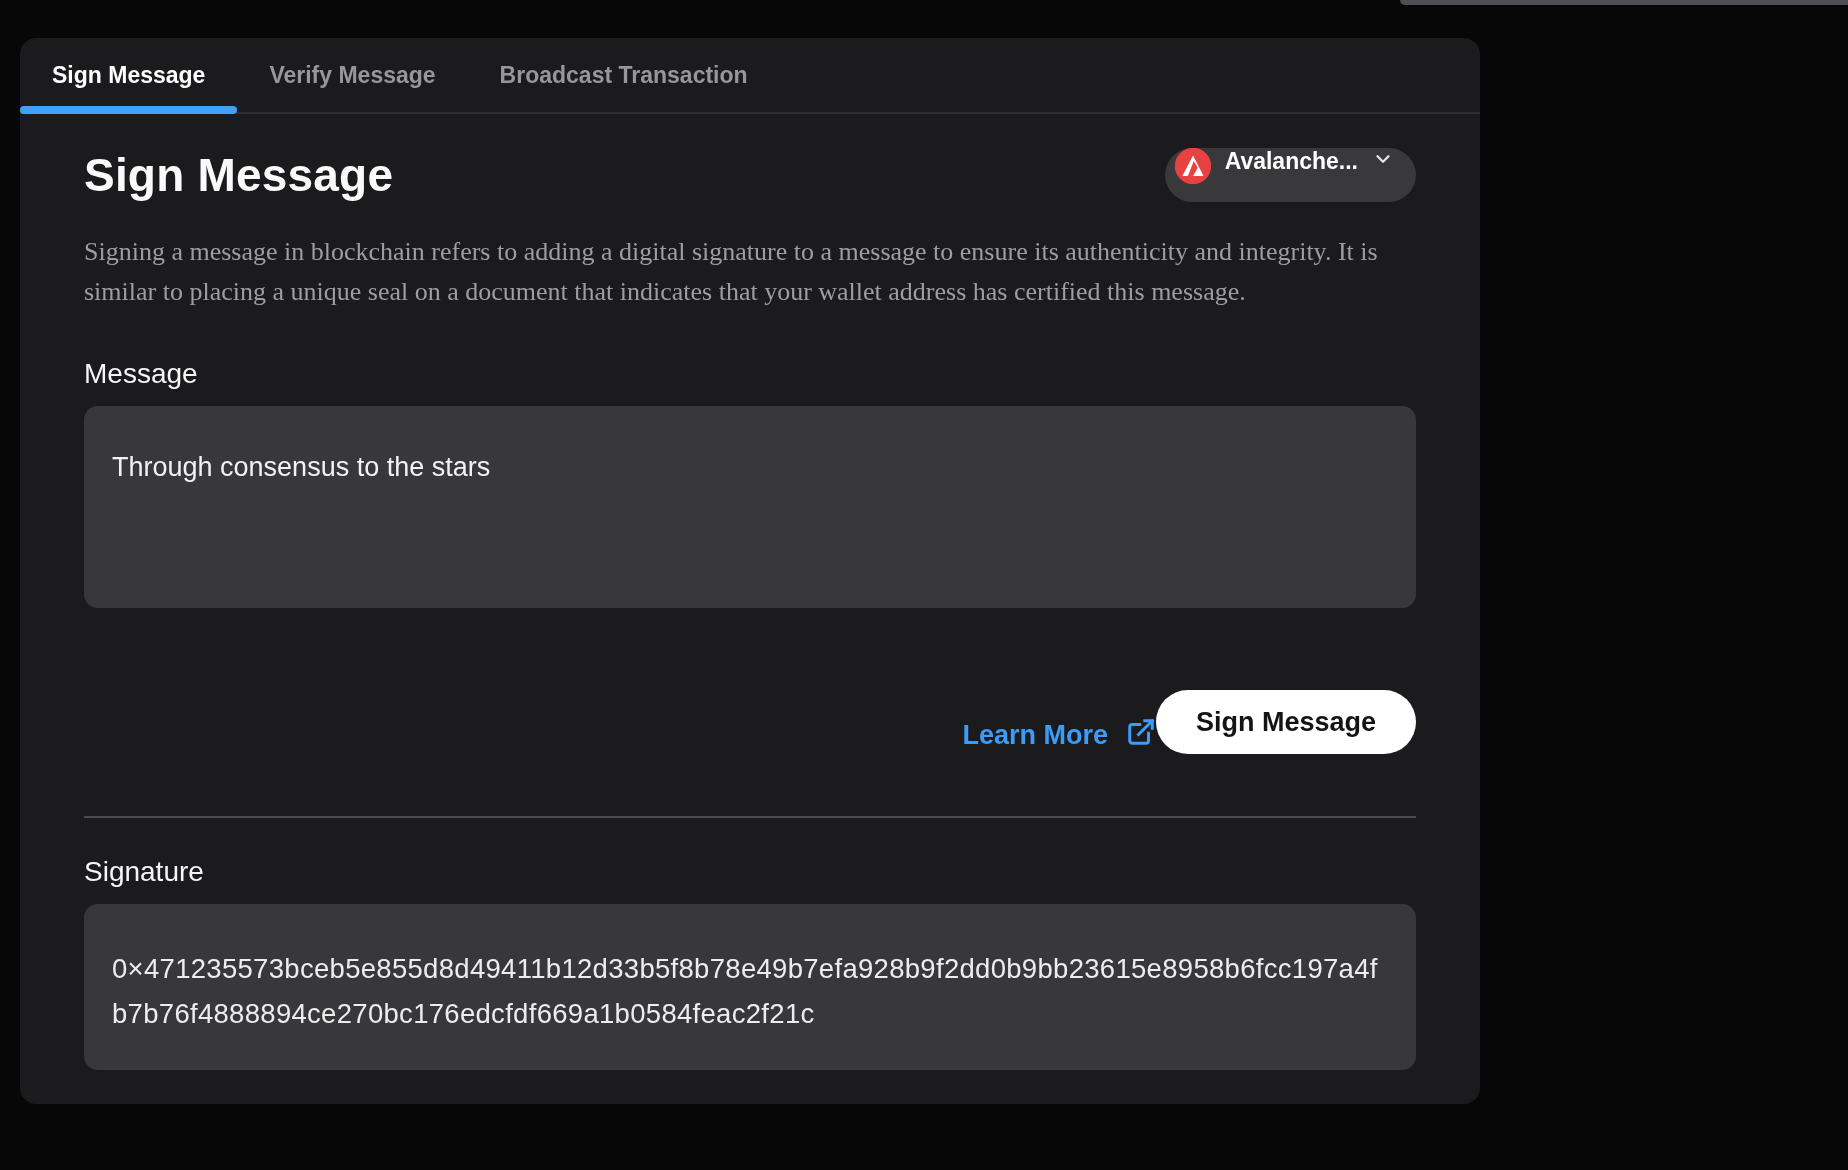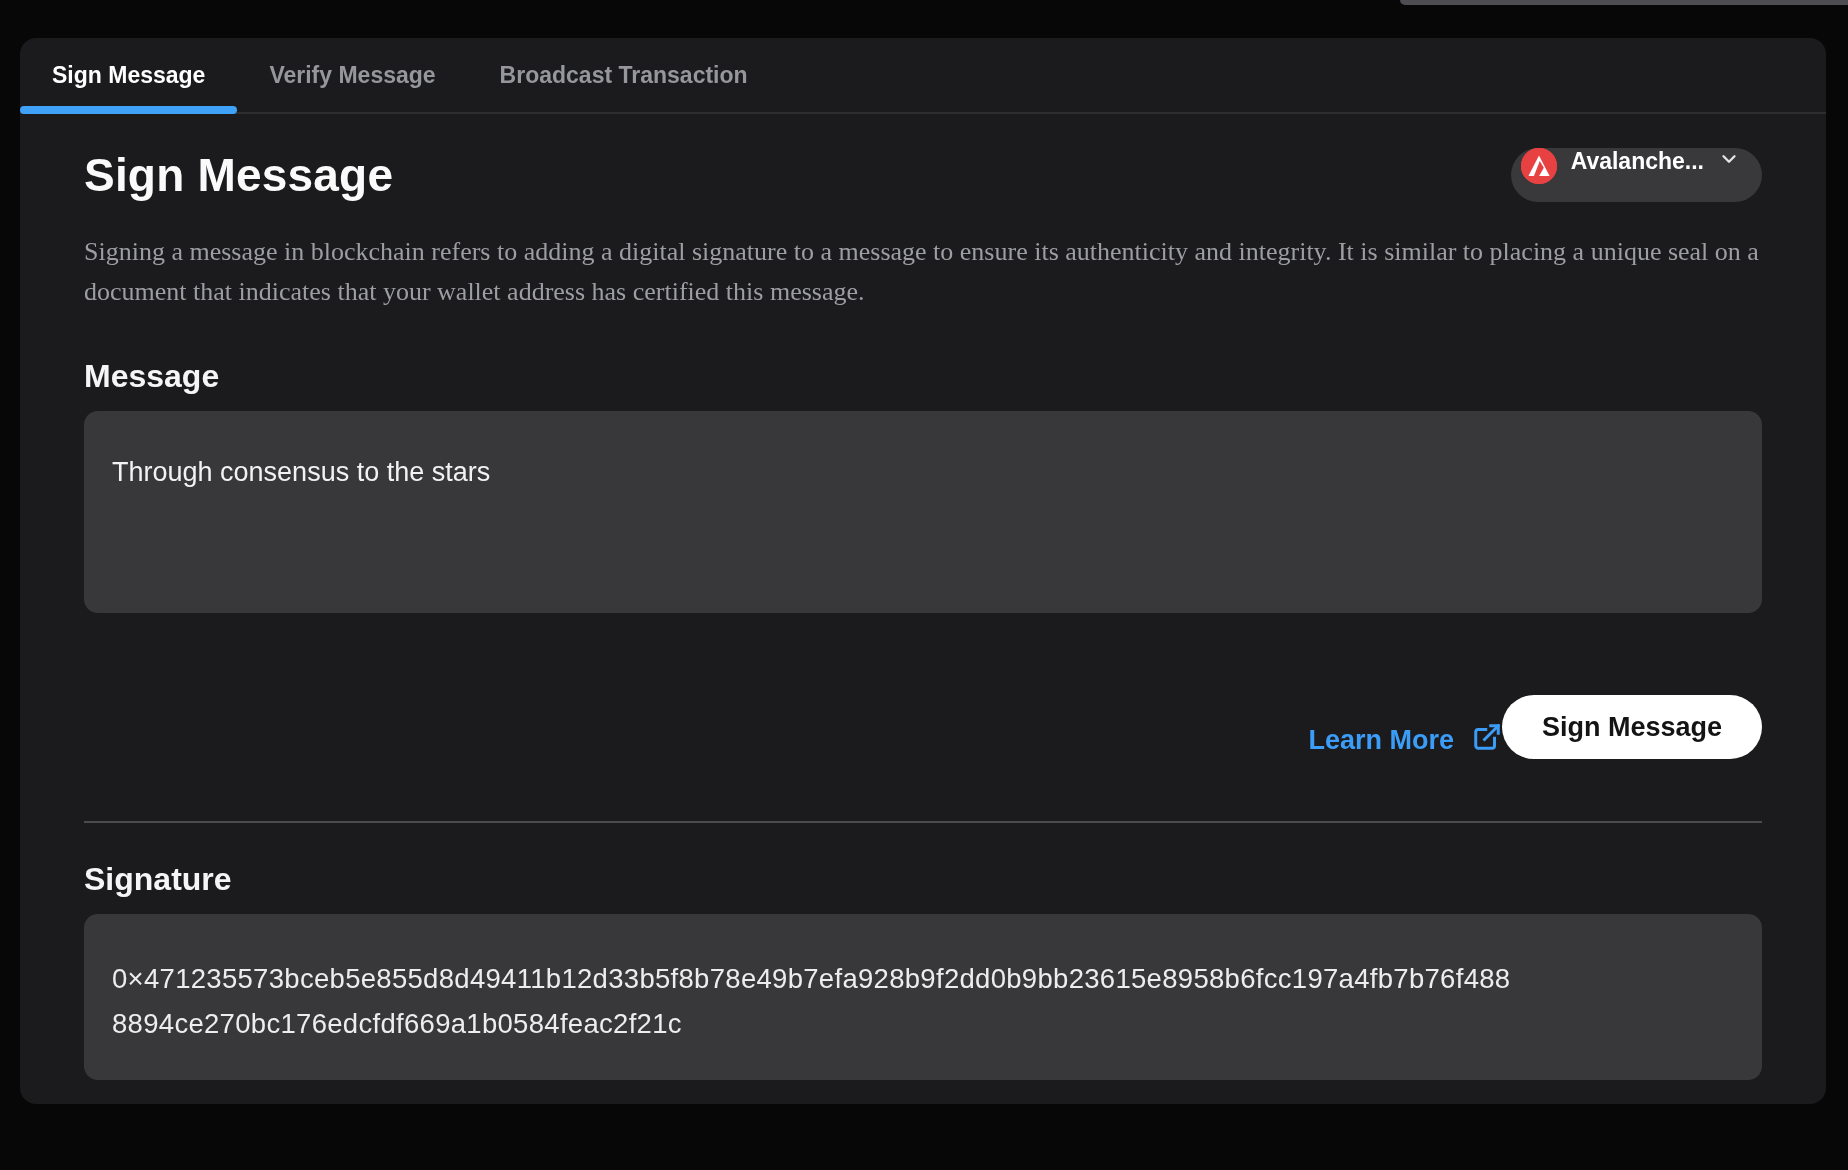--- a/index.html
+++ b/index.html
@@ -14,21 +14,21 @@
   .window-fragment {
     position: absolute;
     top: 0; right: 0;
     width: 448px; height: 5px;
     background: #4e4e52;
     border-bottom-left-radius: 10px;
   }
   .card {
     position: absolute;
     left: 20px; top: 38px;
-    width: 1806px;
+    width: 1460px;
     height: 1066px;
     background: #1b1b1d;
     border-radius: 16px;
   }
   
   .tabbar {
     display: flex;
     align-items: stretch;
     height: 76px;
     border-bottom: 2px solid #2e2e31;
@@ -92,22 +92,22 @@
   .description {
     margin-top: 30px;
     font-size: 26px;
     line-height: 40px;
     color: #9d9ea2;
     max-width: 1685px;
     font-family: Liberation Serif, serif;
   }
   .field-label {
     margin-top: 46px;
-    font-size: 32px;
-    font-weight: 700;
+    font-size: 28px;
+    font-weight: 400;
     color: #f5f5f6;
   }
   .input-box {
     margin-top: 16px;
     background: #38383a;
     border-radius: 14px;
     width: 100%;
   }
   .message-box {
     height: 202px;

